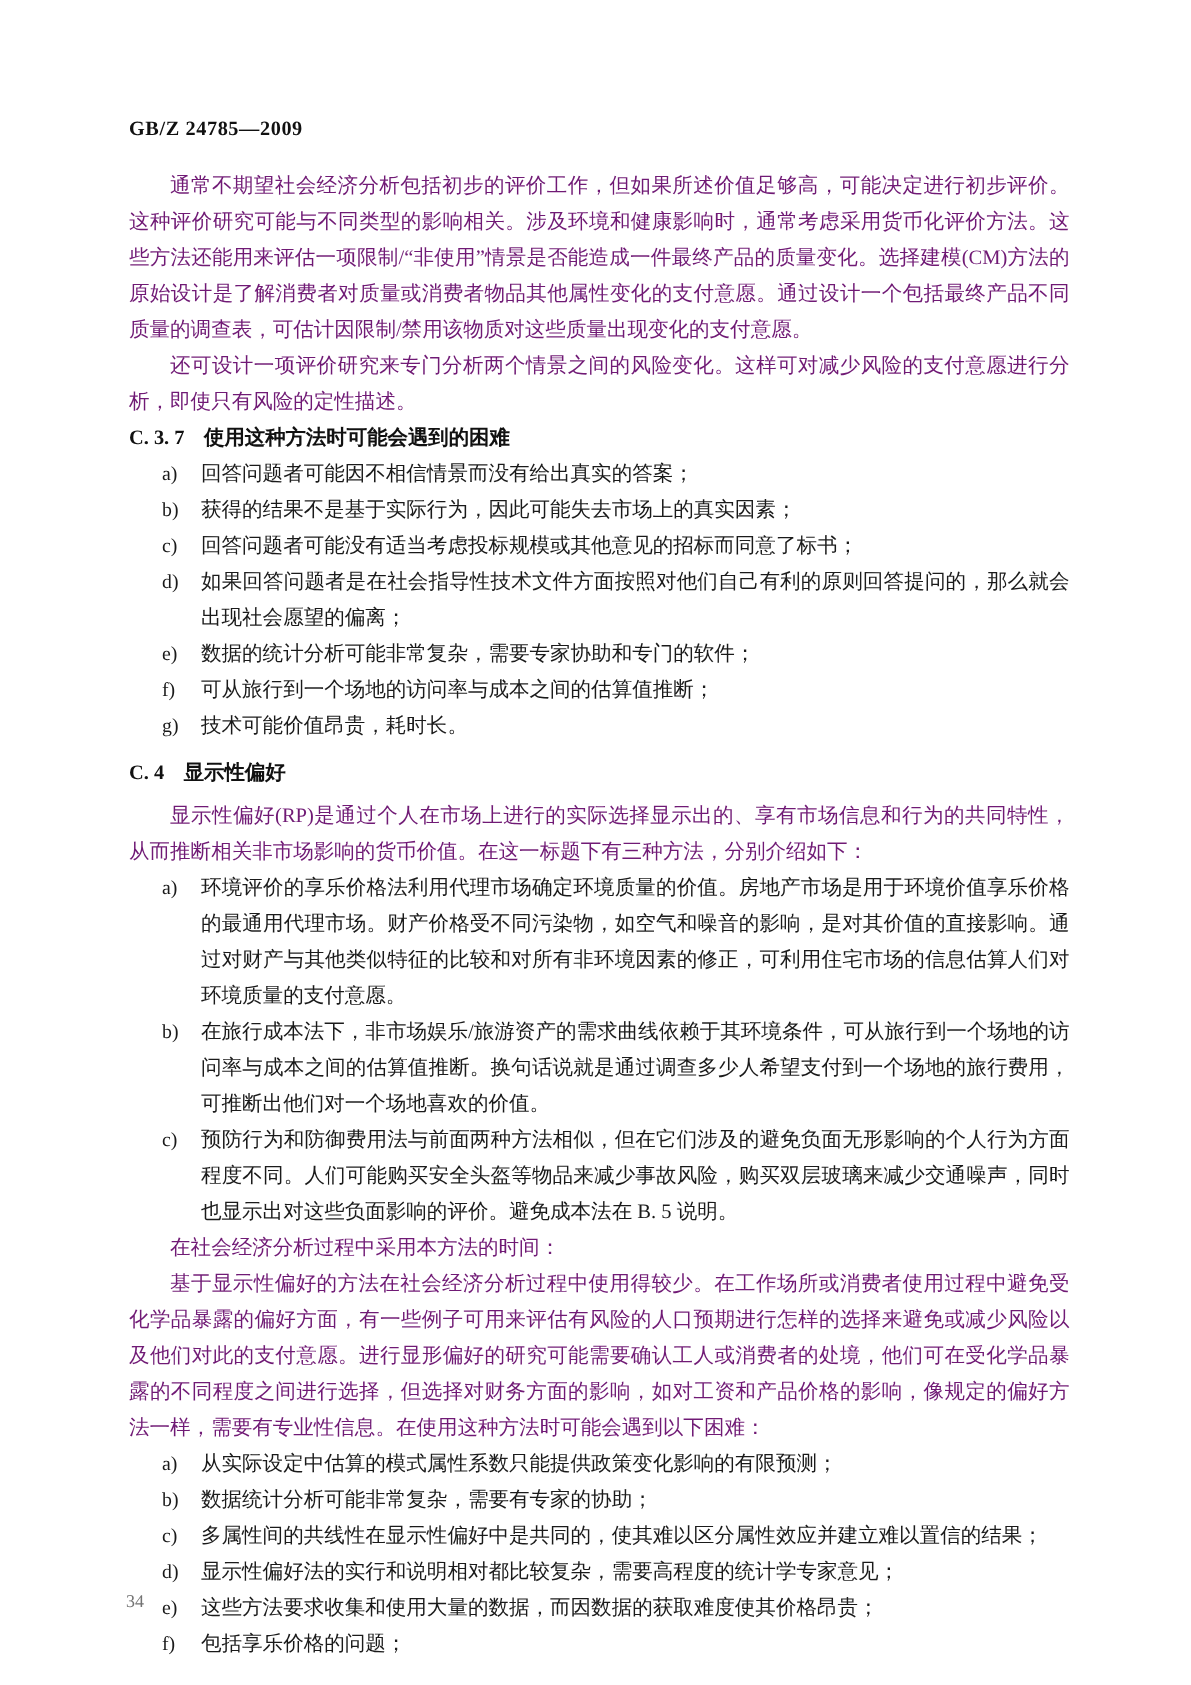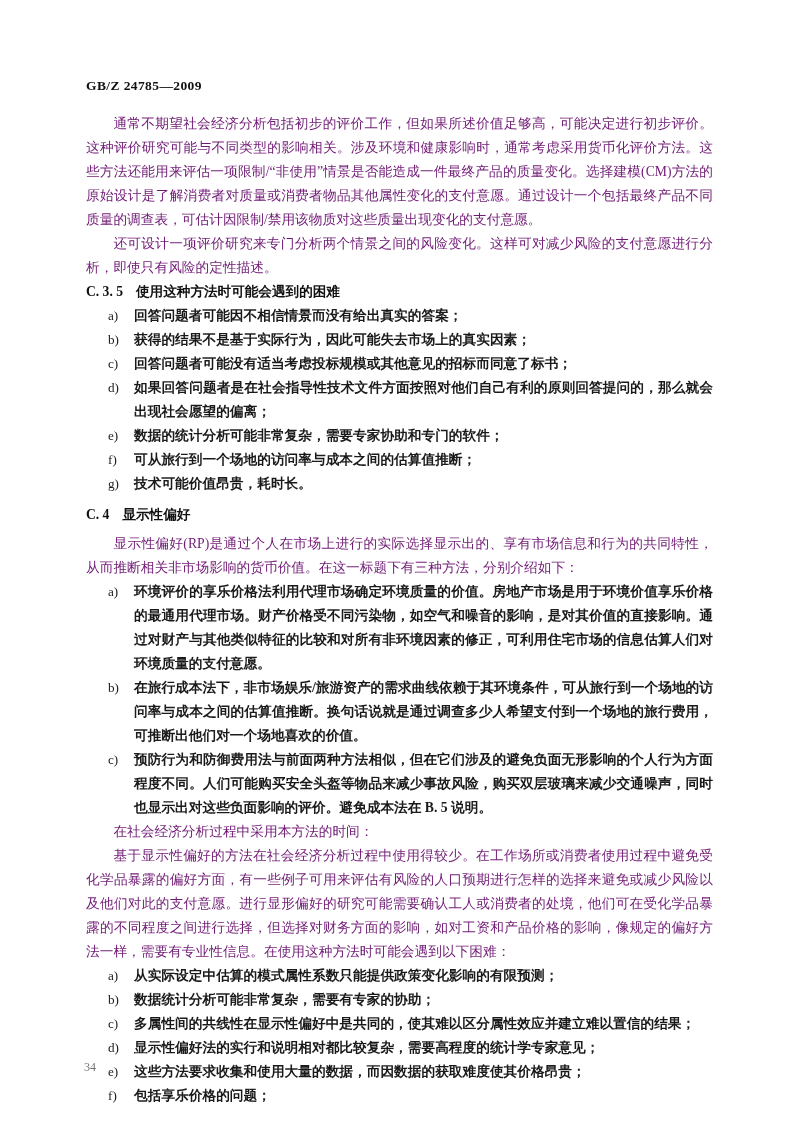--- a/index.html
+++ b/index.html
@@ -91,21 +91,20 @@
     left: 22px;
     top: 0;
     width: 26px;
     font-family: "Liberation Serif", "DejaVu Serif", serif;
     font-size: 13.2px;
     line-height: 24px;
     text-align: left;
   }
   ul.letter-list > li > .item-text {
     display: block;
-    font-weight: bold;
   }
 
   
   ul.letter-list.deep > li { padding-left: 48px; }
 
   
   .folio {
     position: absolute;
     left: 84px;
     top: 1060px;
@@ -121,21 +120,21 @@
 
   <div class="page-header">GB/Z 24785—2009</div>
 
   <div class="content">
 
 
     <p class="para">通常不期望社会经济分析包括初步的评价工作，但如果所述价值足够高，可能决定进行初步评价。这种评价研究可能与不同类型的影响相关。涉及环境和健康影响时，通常考虑采用货币化评价方法。这些方法还能用来评估一项限制/“非使用”情景是否能造成一件最终产品的质量变化。选择建模(CM)方法的原始设计是了解消费者对质量或消费者物品其他属性变化的支付意愿。通过设计一个包括最终产品不同质量的调查表，可估计因限制/禁用该物质对这些质量出现变化的支付意愿。</p>
     <p class="para">还可设计一项评价研究来专门分析两个情景之间的风险变化。这样可对减少风险的支付意愿进行分析，即使只有风险的定性描述。</p>
 
     <div class="clause-heading">
-      <span class="num">C. 3. 5</span><span class="ttl">使用这种方法时可能会遇到的困难</span>
+      <span class="num">C. 3. 7</span><span class="ttl">使用这种方法时可能会遇到的困难</span>
     </div>
 
     <ul class="letter-list">
       <li>
         <span class="marker">a)</span>
         <span class="item-text">回答问题者可能因不相信情景而没有给出真实的答案；</span>
       </li>
       <li>
         <span class="marker">b)</span>
         <span class="item-text">获得的结果不是基于实际行为，因此可能失去市场上的真实因素；</span>

